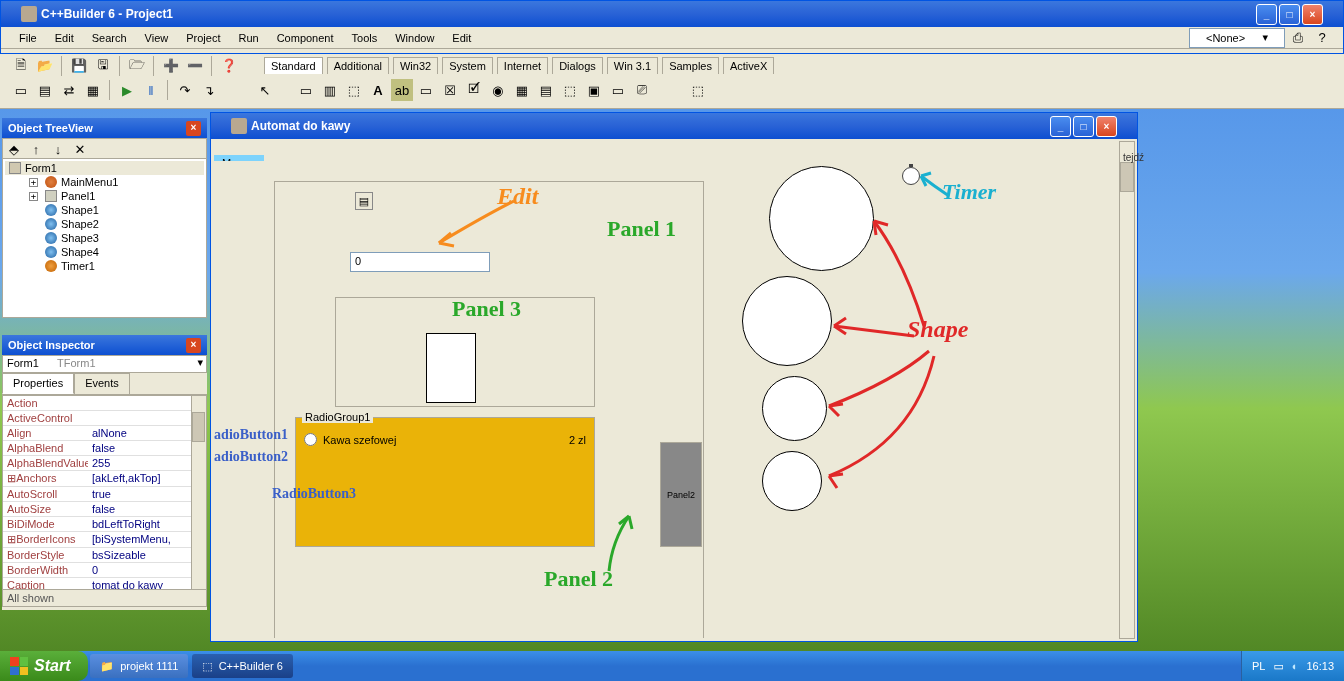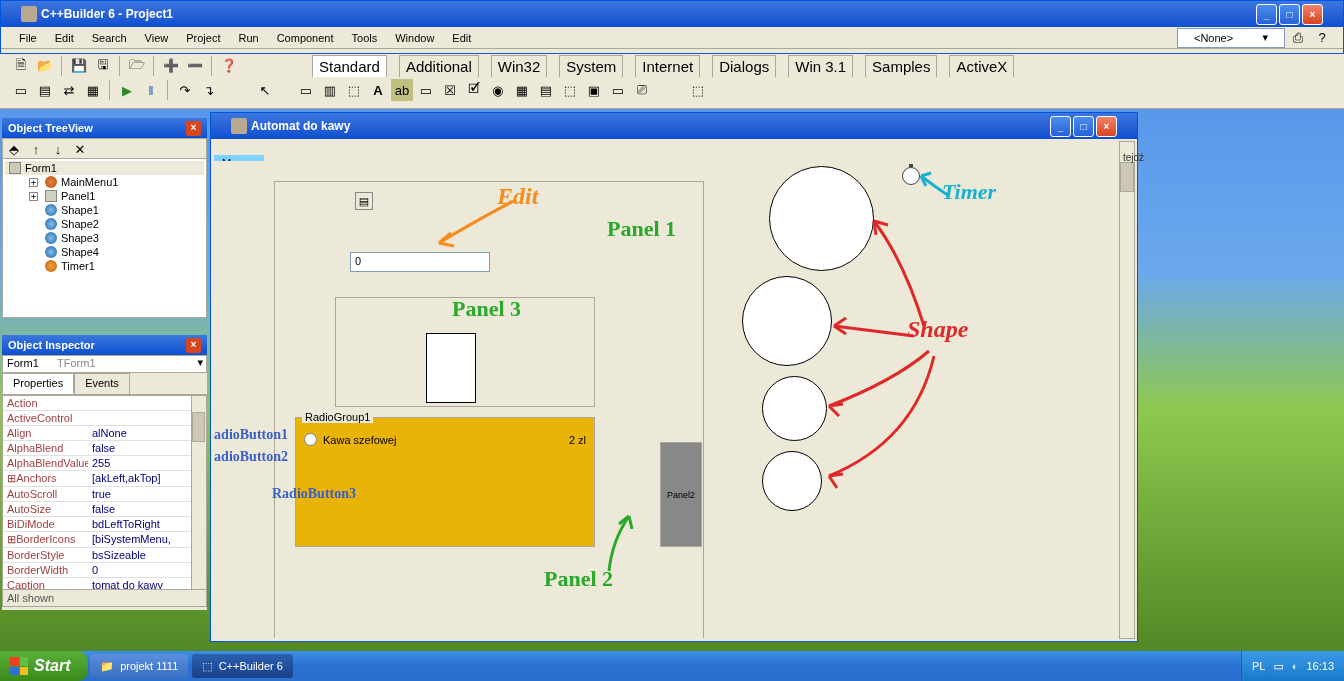--- a/index.html
+++ b/index.html
@@ -19,21 +19,21 @@
 .ide .xp-titlebar { background: linear-gradient(to bottom, #3b77dd 0%, #2962d6 50%, #0d4fd1 100%); }
 .menubar { background: #ece9d8; height: 22px; display: flex; align-items: center; padding: 2px 10px; gap: 2px; border-bottom: 1px solid #aca899; }
 .menubar span { padding: 2px 8px; cursor: pointer; }
 
 
 .toolbar-area { position: absolute; left: 0; top: 54px; width: 1344px; height: 55px; background: #ece9d8; border-bottom: 1px solid #aca899; }
 .tb-row { display: flex; align-items: center; height: 26px; padding: 2px 10px; gap: 2px; }
 .tb-btn { width: 22px; height: 22px; border: 1px solid transparent; display: inline-flex; align-items: center; justify-content: center; cursor: pointer; font-size: 13px; }
 .tb-sep { width: 2px; height: 20px; border-left: 1px solid #aca899; margin: 0 3px; }
 .combo { height: 20px; border: 1px solid #7f9db9; background: white; display: inline-flex; align-items: center; padding: 0 4px; font-size: 11px; }
-.tabs { display: flex; gap: 12px; font-size: 15px; margin-left: 48px; }
+.tabs { display: flex; gap: 4px; font-size: 11px; }
 .tab { padding: 2px 6px; border: 1px solid #aca899; border-bottom: none; background: #ece9d8; cursor: pointer; }
 .tab.active { background: white; }
 
 
 .treeview { left: 2px; top: 118px; width: 205px; height: 200px; }
 .panel-title { height: 20px; background: linear-gradient(to bottom, #3b77dd, #0d4fd1); color: white; font-size: 11px; font-weight: bold; padding: 2px 6px; display: flex; align-items: center; }
 .panel-title .pclose { margin-left: auto; width: 15px; height: 15px; background: #d8461f; color: white; text-align: center; line-height: 13px; font-size: 10px; cursor: pointer; border-radius: 2px; }
 .panel-body { background: white; border: 1px solid #aca899; padding: 2px; font-size: 11px; height: calc(100% - 40px); overflow: auto; }
 .panel-toolbar { height: 20px; background: #ece9d8; border: 1px solid #aca899; border-bottom: none; display: flex; gap: 4px; padding: 2px; }
 .tree-item { padding: 1px 4px; cursor: pointer; display: flex; align-items: center; gap: 4px; }
@@ -116,21 +116,21 @@
     <span>Edit</span>
     <span>Search</span>
     <span>View</span>
     <span>Project</span>
     <span>Run</span>
     <span>Component</span>
     <span>Tools</span>
     <span>Window</span>
     <span>Edit</span>
     <span style="flex:1"></span>
-    <span class="combo" style="width:108px">
+    <span class="combo" style="width:96px">
         <span>&lt;None&gt;</span>
         <span style="margin-left:auto">▾</span>
       </span>
     <span class="tb-btn">⎙</span>
     <span class="tb-btn">?</span>
   </div>
 </div>
 
 <div class="toolbar-area">
   <div class="tb-row" style="height:23px">

